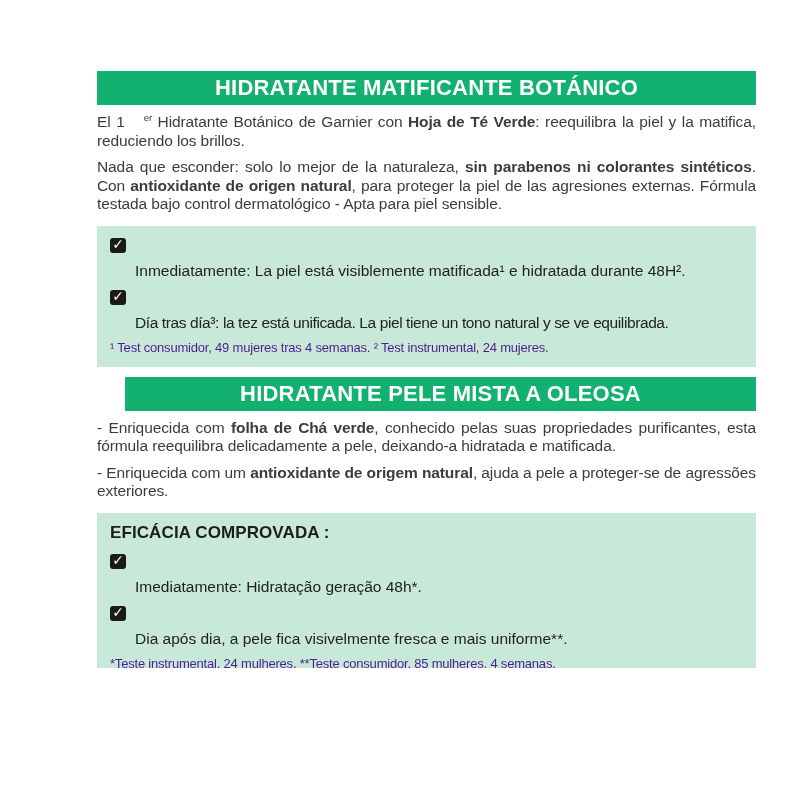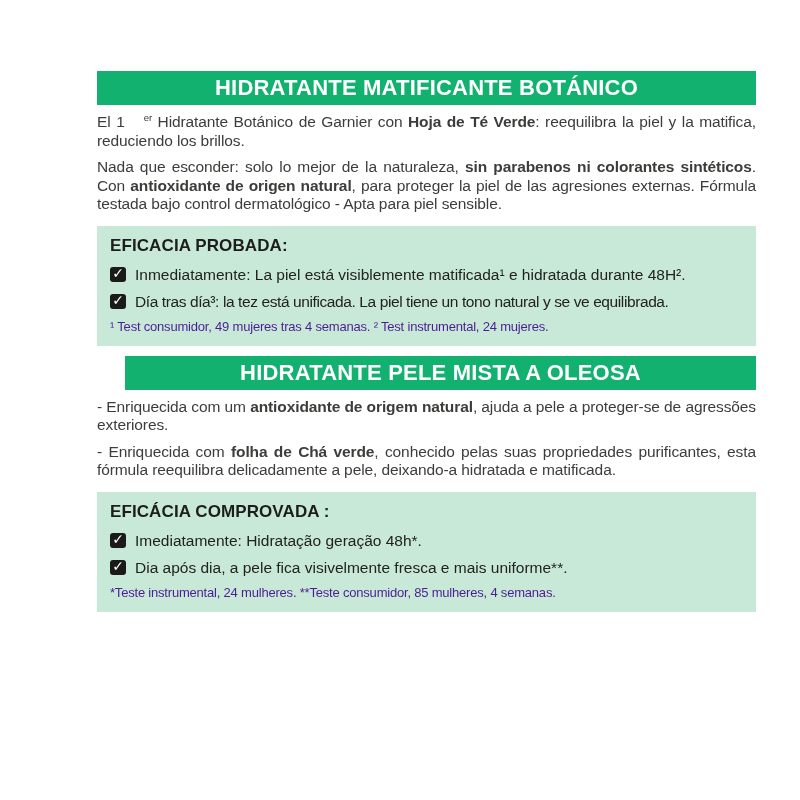--- a/index.html
+++ b/index.html
@@ -65,21 +65,21 @@
   }
   .check-item {
     display: flex;
     align-items: flex-start;
     gap: 9px;
     margin: 0 0 8px 0;
     font-size: 15.5px;
     line-height: 19px;
     color: #222220;
   }
-  .check-item .text { flex: 1; }
+  .check-item .text { flex: 1; margin-top: 25px; }
   .checkbox {
     flex: 0 0 16px;
     width: 16px;
     height: 15px;
     margin-top: 2px;
     background: var(--check-box);
     border-radius: 3px;
     color: var(--check-mark);
     font-size: 14px;
     font-weight: bold;
@@ -107,43 +107,42 @@
 
   <section>
     <header class="bar">
       <h1>HIDRATANTE MATIFICANTE BOTÁNICO</h1>
     </header>
 
     <p class="body"><span>El 1</span><sup>er</sup><span> Hidratante Botánico de Garnier con </span><b>Hoja de Té Verde</b><span>: reequilibra la piel y la matifica, reduciendo los brillos.</span></p>
     <p class="body cond"><span>Nada que esconder: solo lo mejor de la naturaleza, </span><b>sin parabenos ni colorantes sintéticos</b><span>. Con </span><b>antioxidante de origen natural</b><span>, para proteger la piel de las agresiones externas. Fórmula testada bajo control dermatológico - Apta para piel sensible.</span></p>
 
     <div class="mintbox">
-      <h2>EFICACIA PROBADA:</h2>
 
       <div class="check-item">
         <span class="checkbox">✓</span>
         <div class="text"><span>Inmediatamente: La piel está visiblemente matificada¹ e hidratada durante 48H².</span></div>
       </div>
 
       <div class="check-item cond">
         <span class="checkbox">✓</span>
         <div class="text"><span>Día tras día³: la tez está unificada. La piel tiene un tono natural y se ve equilibrada.</span></div>
       </div>
 
       <p class="footnote">¹ Test consumidor, 49 mujeres tras 4 semanas. ² Test instrumental, 24 mujeres.</p>
     </div>
   </section>
 
   <section>
     <header class="bar bar2">
       <h1>HIDRATANTE PELE MISTA A OLEOSA</h1>
     </header>
 
+    <p class="body"><span>- Enriquecida com </span><b>folha de Chá verde</b><span>, conhecido pelas suas propriedades purificantes, esta fórmula reequilibra delicadamente a pele, deixando-a hidratada e matificada.</span></p>
     <p class="body"><span>- Enriquecida com um </span><b>antioxidante de origem natural</b><span>, ajuda a pele a proteger-se de agressões exteriores.</span></p>
-    <p class="body"><span>- Enriquecida com </span><b>folha de Chá verde</b><span>, conhecido pelas suas propriedades purificantes, esta fórmula reequilibra delicadamente a pele, deixando-a hidratada e matificada.</span></p>
 
     <div class="mintbox">
       <h2>EFICÁCIA COMPROVADA :</h2>
 
       <div class="check-item">
         <span class="checkbox">✓</span>
         <div class="text"><span>Imediatamente: Hidratação geração 48h*.</span></div>
       </div>
 
       <div class="check-item">

